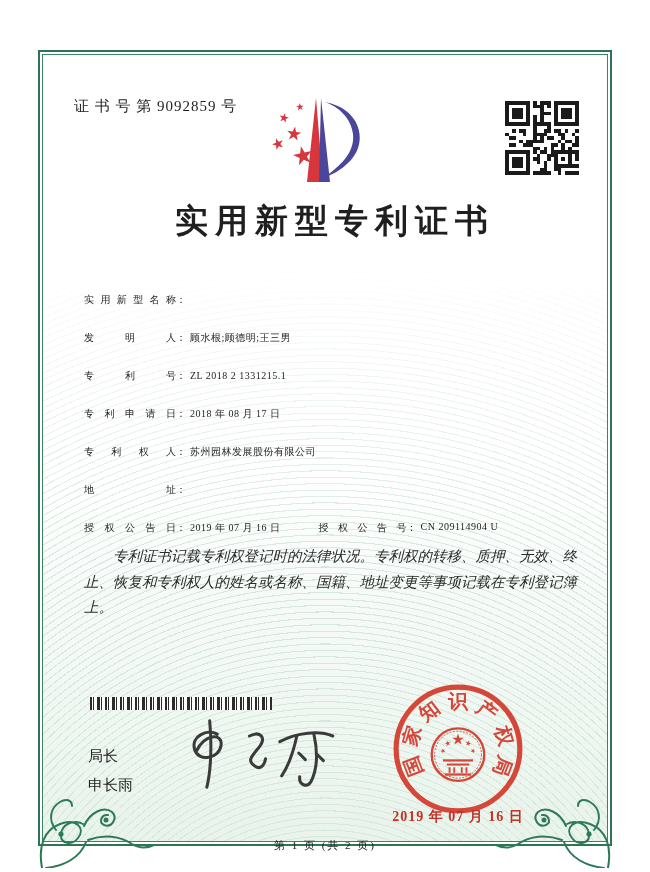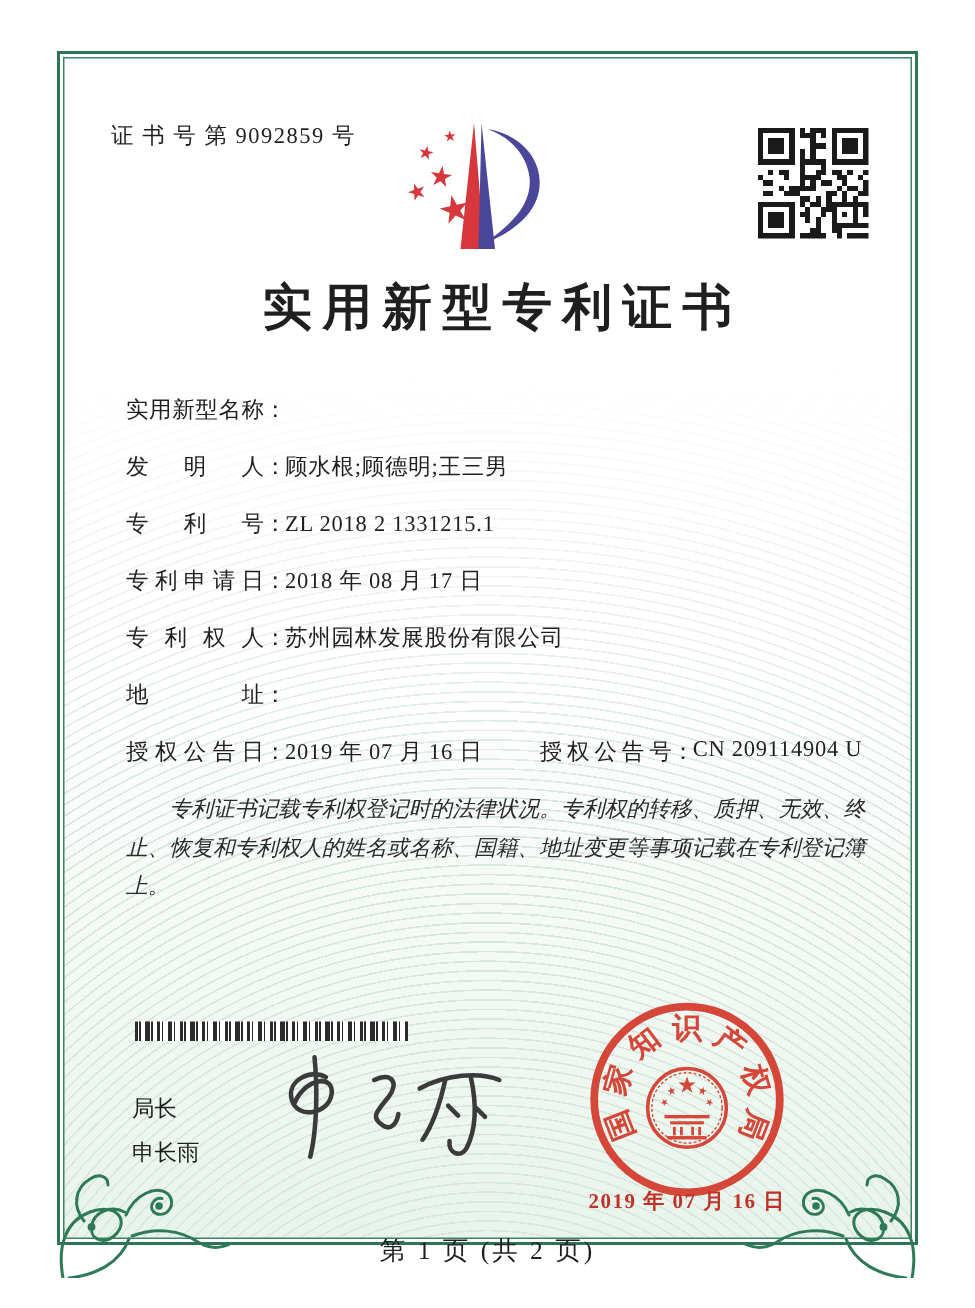--- a/index.html
+++ b/index.html
@@ -1,35 +1,35 @@
 <!DOCTYPE html>
 <html><head>
 <meta charset="utf-8">
 <style>
   html,body{margin:0;padding:0;background:#ffffff;}
   .page{position:relative;width:650px;height:852px;background:#ffffff;overflow:hidden;
-        font-family:"Liberation Serif","DejaVu Serif",serif;color:#1f1f1f;}
+        font-family:"Liberation Serif","DejaVu Serif",serif;color:#1f1f1f;margin-top:16px;}
   
   .frame{position:absolute;inset:34px 38px 22px 38px;border:2px solid #2e7457;}
   .frame::before{content:"";position:absolute;inset:2px;border:1px solid #3b8266;}
   
   .guilloche{position:absolute;left:42px;right:42px;top:120px;bottom:26px;z-index:0;
     background:
       linear-gradient(to bottom,#ffffff 0,rgba(255,255,255,.95) 140px,rgba(255,255,255,.45) 300px,rgba(255,255,255,0) 430px),
       linear-gradient(to top,rgba(214,234,219,.55),rgba(214,234,219,0) 55%),
       repeating-radial-gradient(140% 120% at 50% 132%,rgba(63,130,95,.20) 0 1px,rgba(63,130,95,0) 1px 6px);}
   .content{position:absolute;inset:0;z-index:1;}
 
   .cert-no{position:absolute;left:74px;top:81px;font-size:15px;letter-spacing:1px;}
   .logo{position:absolute;left:263px;top:78px;width:115px;height:92px;}
   .qr{position:absolute;left:505px;top:85px;width:74px;height:74px;}
   .title{position:absolute;left:0;right:0;top:183px;text-align:center;
          font-size:33px;font-weight:bold;letter-spacing:7px;padding-left:20px;}
 
-  .fields{position:absolute;left:84px;right:56px;top:264px;font-size:15px;}
+  .fields{position:absolute;left:84px;right:56px;top:277px;font-size:10px;}
   .frow{display:flex;align-items:baseline;height:24px;margin-bottom:14px;white-space:nowrap;}
   .flabel{display:inline-block;width:92px;text-align:justify;text-align-last:justify;
           -moz-text-align-last:justify;text-justify:inter-ideograph;}
   .fcolon{display:inline-block;width:14px;}
   .fvalue{letter-spacing:.5px;}
   .pair{display:flex;align-items:flex-start;}
   .pair2{margin-left:38px;}
   .pair2 .flabel{width:88px;}
 
   .body-text{position:absolute;left:84px;right:60px;top:528px;font-size:14.5px;
@@ -45,21 +45,21 @@
   .signature{position:absolute;left:168px;top:692px;width:180px;height:92px;}
 
   .stamp{position:absolute;left:383px;top:658px;width:150px;height:150px;opacity:.93;}
   .stamp-date{position:absolute;left:383px;top:792px;width:150px;text-align:center;
               color:#c23127;font-size:14px;letter-spacing:1px;font-weight:bold;}
 
   .flourish{position:absolute;top:756px;width:120px;height:100px;}
   .flourish.left{left:36px;}
   .flourish.right{left:494px;transform:scaleX(-1);}
 
-  .footer{position:absolute;left:0;right:0;top:822px;text-align:center;font-size:17px;letter-spacing:2px;}
+  .footer{position:absolute;left:0;right:0;top:822px;text-align:center;font-size:11px;letter-spacing:2px;}
 </style>
 </head>
 <body>
 
 <div class="page">
   <div class="guilloche"></div>
   <div class="frame"></div>
 
   <div class="content">
     <div class="cert-no">证 书 号 第 9092859 号</div>

